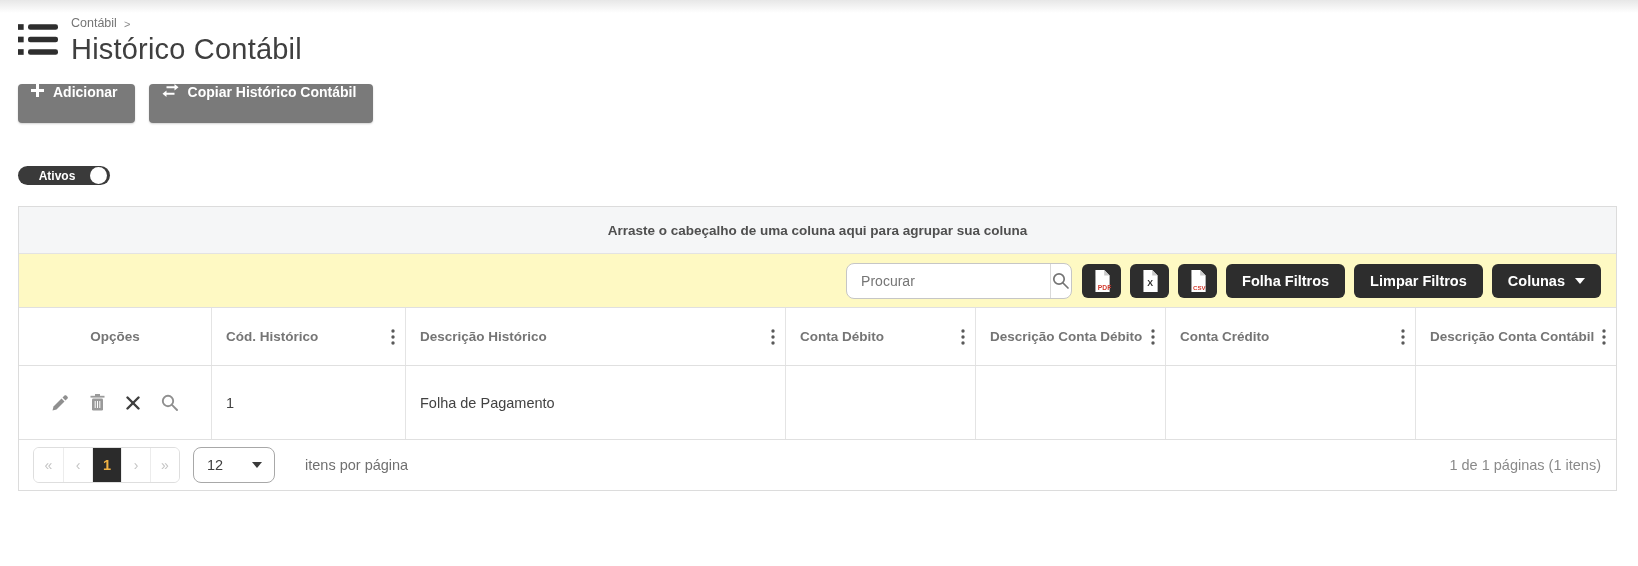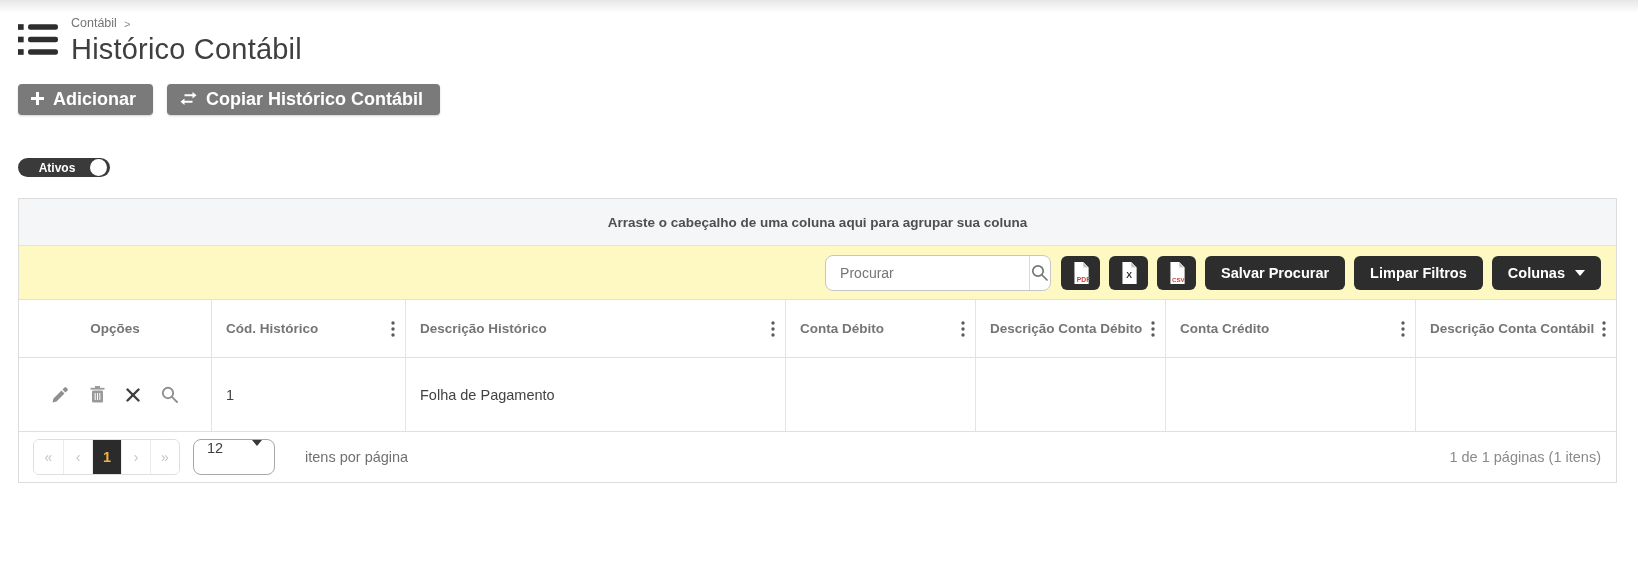--- a/index.html
+++ b/index.html
@@ -22,22 +22,22 @@
   .head-text { display:flex; flex-direction:column; }
   .breadcrumb { font-size:12.5px; color:#757575; display:flex; align-items:flex-end; gap:7px; }
   .breadcrumb .crumb { cursor:default; }
   .breadcrumb .sep { font-size:11px; color:#8a8a8a; }
   .page-title { font-size:29px; font-weight:400; color:#3f3f3f; margin-top:3px; letter-spacing:0.2px; }
 
   
   .actions { margin-top:18px; display:flex; gap:14px; }
   .btn-gray {
     background:#7a7a7a; color:#ffffff; border:none; border-radius:4px;
-    height:31px; padding:0 17px 0 13px; font-size:18px; font-weight:bold;
-    display:inline-flex; align-items:center; gap:9px; cursor:pointer;
+    height:39px; padding:0 17px 0 13px; font-size:14px; font-weight:bold;
+    display:inline-flex; gap:9px; cursor:pointer;
     box-shadow:0 1px 2px rgba(0,0,0,.18);
     font-family:"Liberation Sans", sans-serif;
   }
 
   
   .toggle-wrap { margin-top:43px; }
   .toggle {
     width:92px; height:19px; background:#3a3a3a; border-radius:12px;
     display:flex; align-items:center; cursor:pointer;
   }
@@ -111,21 +111,21 @@
   .pager-group { display:flex; border:1px solid #dedede; border-radius:6px; overflow:hidden; height:36px; }
   .pager-btn {
     width:29px; height:100%; display:flex; align-items:center; justify-content:center;
     font-size:14px; color:#c4c4c4; cursor:pointer; background:#fff; border:none;
     border-left:1px solid #ececec; font-family:"Liberation Sans", sans-serif;
   }
   .pager-btn:first-child { border-left:none; }
   .pager-btn.active { background:#2b2b2b; color:#f0b244; font-weight:bold; font-size:14.5px; }
   .page-size {
     margin-left:13px; width:82px; height:36px; border:1px solid #a8a8a8; border-radius:8px;
-    display:flex; padding:0 12px 0 13px; cursor:pointer; background:#fff;
+    display:flex; align-items:center; padding:0 12px 0 13px; cursor:pointer; background:#fff;
   }
   .page-size-value { font-size:14.5px; color:#3f3f3f; flex:1; }
   .page-size .caret { width:0; height:0; border-left:5px solid transparent; border-right:5px solid transparent; border-top:6px solid #3a3a3a; }
   .items-label { margin-left:30px; font-size:14.5px; color:#707070; }
   .pager-summary { margin-left:auto; font-size:14.5px; color:#8a8a8a; }
 </style>
 </head>
 <body>
 
 <div class="top-shade"></div>
@@ -215,21 +215,21 @@
       </button>
       <button class="icon-btn">
         <svg width="22" height="24" viewBox="0 0 20 22">
           <path d="M4 1h8l5 5v15H4z" fill="#ffffff"></path>
           <path d="M12 1l5 5h-5z" fill="#c9c9c9"></path>
           <text x="5.4" y="19.5" font-size="5.6" font-weight="bold" fill="#d23b2f" font-family="Liberation Sans, sans-serif">CSV</text>
         </svg>
       </button>
 
       <button class="btn-dark">
-        <span>Salvar Procurar</span>
+        <span>Folha Filtros</span>
       </button>
       <button class="btn-dark">
         <span>Limpar Filtros</span>
       </button>
       <button class="btn-dark">
         <span>Colunas</span>
         <span class="caret-down"></span>
       </button>
     </div>
 

